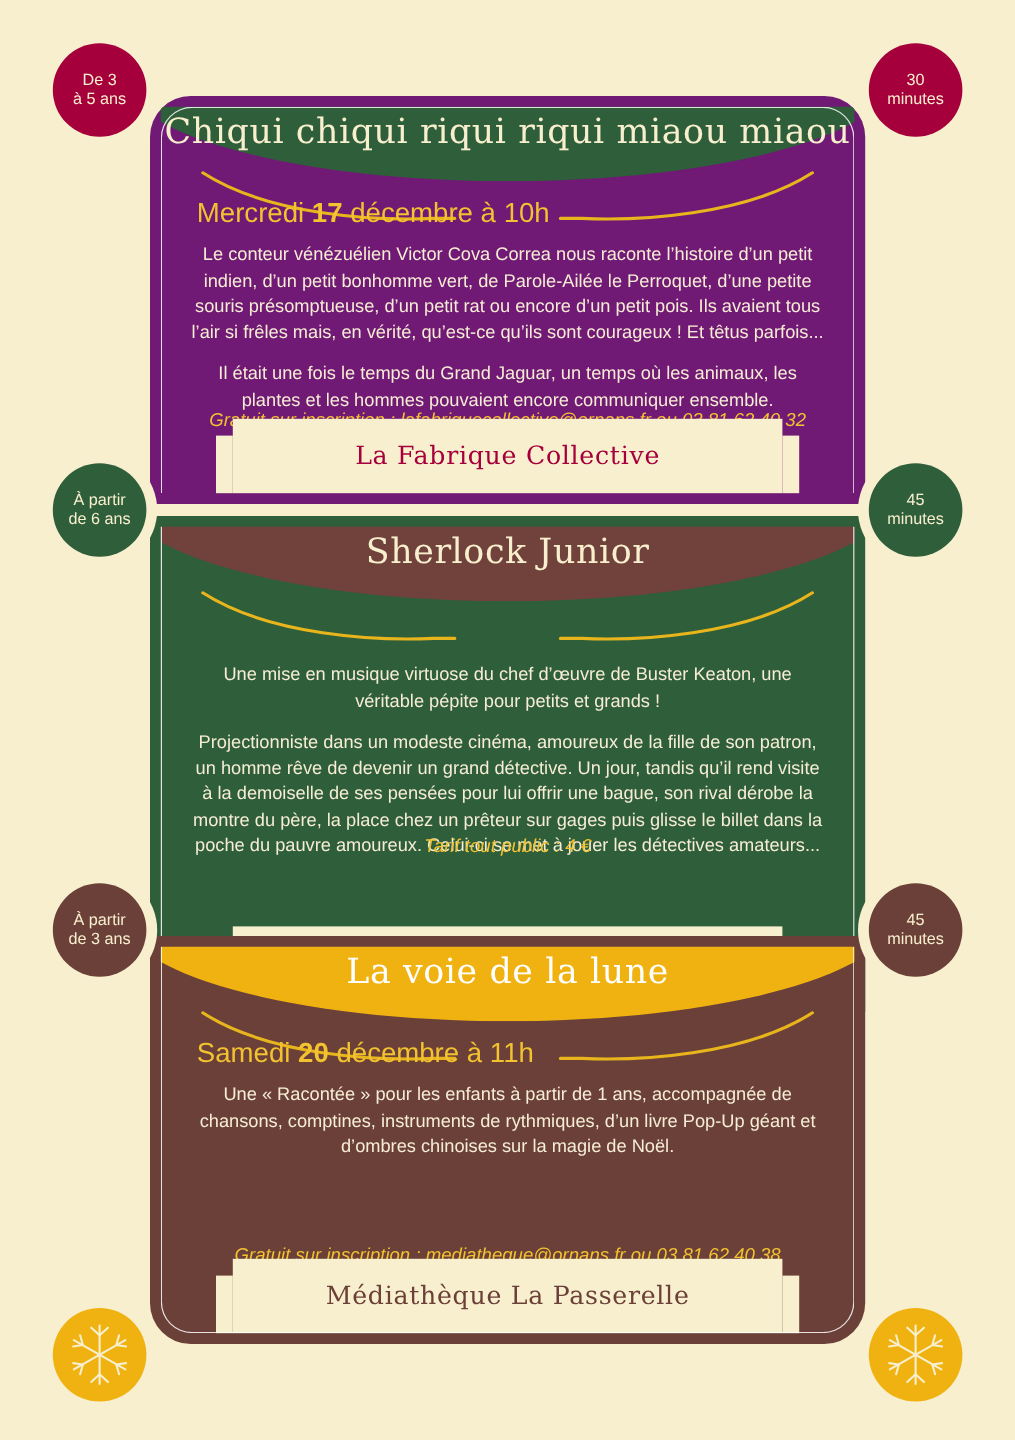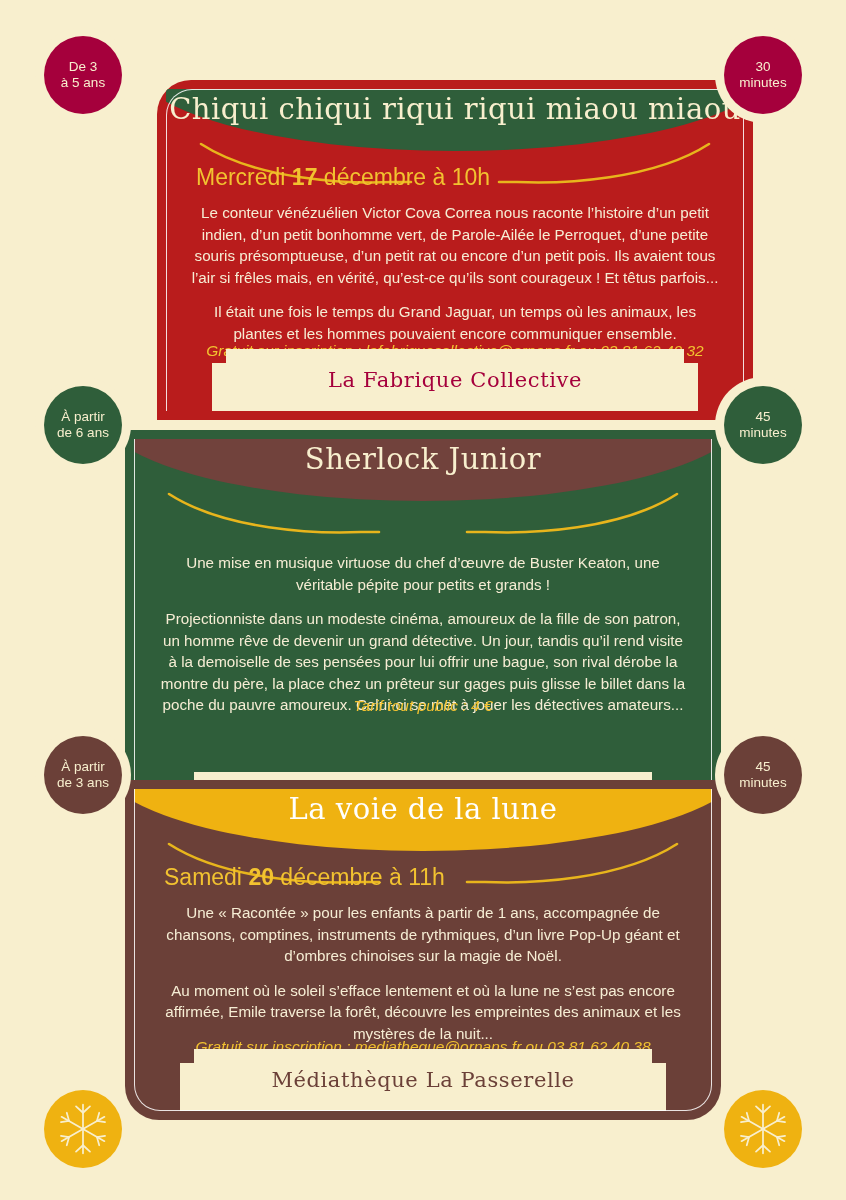--- a/index.html
+++ b/index.html
@@ -19,21 +19,21 @@
   }
 
   
   .panel{
     position:absolute;
     left:125px;
     width:596px;
     box-sizing:border-box;
     overflow:hidden;
   }
-  .panel.p1{ top:80px;  height:340px; background:#b91c1c; border-radius:34px 34px 0 0;margin-left:32px;}
+  .panel.p1{ top:80px;  height:340px; background:#701a75; border-radius:34px 34px 0 0;}
   .panel.p2{ top:430px; height:413px; background:#2F5E3A; }
   .panel.p3{ top:780px; height:340px; background:#6B4038; border-radius:0 0 34px 34px;}
 
   
   .panel .inset{
     position:absolute;
     left:9px;right:9px;top:9px;bottom:9px;
     border:1.6px solid rgba(255,255,255,.85);
     box-sizing:border-box;
     pointer-events:none;
@@ -258,21 +258,20 @@
 
     <svg class="swash" viewBox="0 0 516 46" preserveAspectRatio="none">
       <path d="M4 2 C 60 38, 150 42, 196 40 L 214 40" fill="none" stroke="#E8B51C" stroke-width="2.6" stroke-linecap="round"></path>
       <path d="M512 2 C 456 38, 366 42, 320 40 L 302 40" fill="none" stroke="#E8B51C" stroke-width="2.6" stroke-linecap="round"></path>
     </svg>
 
     <div class="date"><span>Samedi </span><b>20</b><span> décembre à 11h</span></div>
 
     <div class="body">
       <p>Une « Racontée » pour les enfants à partir de 1 ans, accompagnée de chansons, comptines, instruments de rythmiques, d’un livre Pop-Up géant et d’ombres chinoises sur la magie de Noël.</p>
-      <p>Au moment où le soleil s’efface lentement et où la lune ne s’est pas encore affirmée, Emile traverse la forêt, découvre les empreintes des animaux et les mystères de la nuit...</p>
     </div>
 
     <div class="info">Gratuit sur inscription : mediatheque@ornans.fr ou 03 81 62 40 38</div>
 
     <div class="venue-wrap">
       <div class="plaque">
         <span class="venue">Médiathèque La Passerelle</span>
       </div>
     </div>
     <div class="inset"></div>

